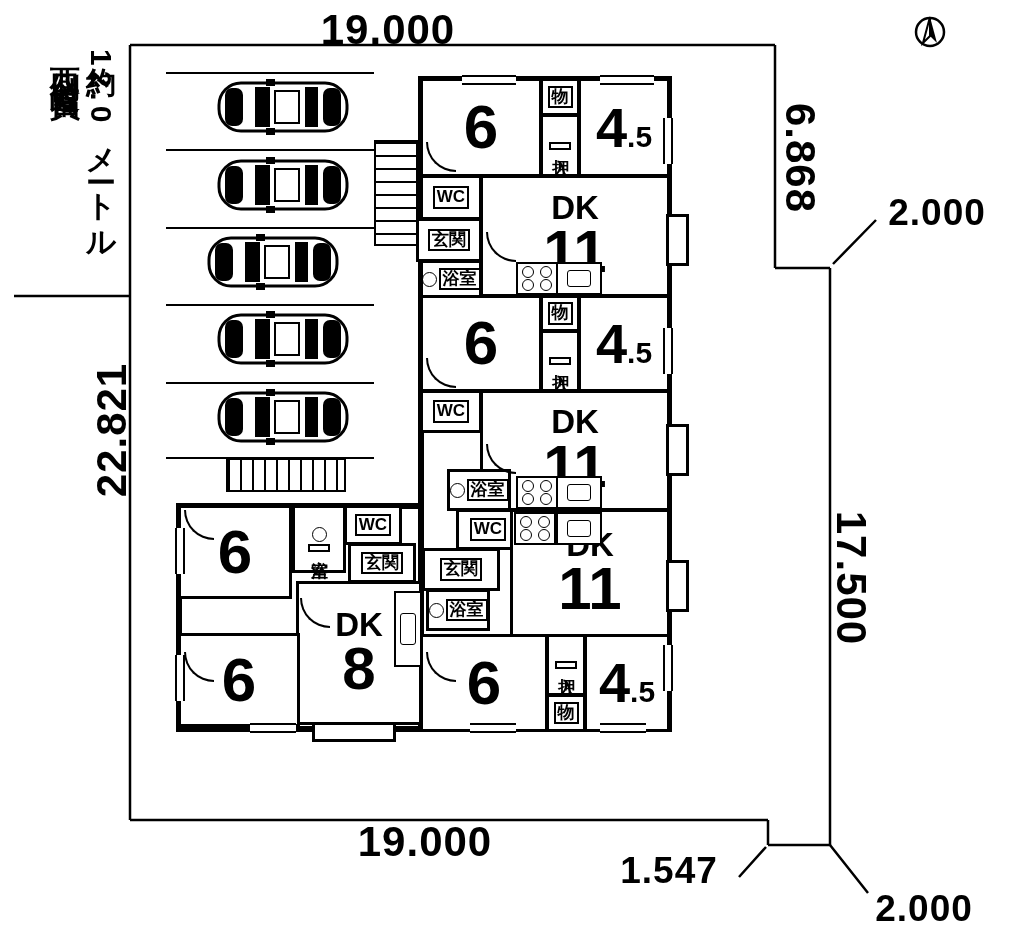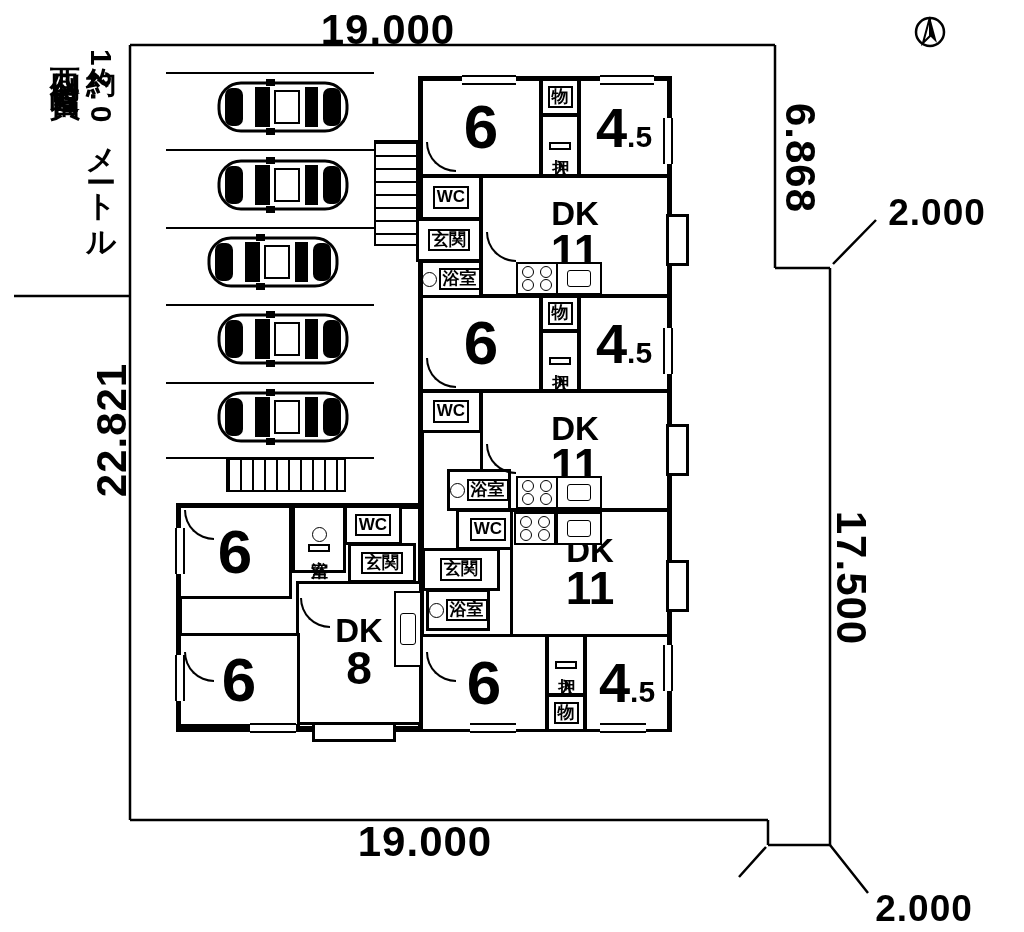--- a/index.html
+++ b/index.html
@@ -8,21 +8,21 @@
   .abs{position:absolute}
   svg.overlay{position:absolute;left:0;top:0}
   .wing{position:absolute;border:6px solid #000;background:#fff;box-sizing:border-box}
   .room{position:absolute;border:3px solid #000;background:#fff;box-sizing:border-box;
         display:flex;align-items:center;justify-content:center}
   .num{font-weight:700;line-height:.95}
   .n64{font-size:62px}
   .n58{font-size:56px}
   .n32{font-size:30px}
   .n34{font-size:33px}
-  .n60{font-size:46px}
+  .n60{font-size:60px}
   .dkcol{flex-direction:column}
   .tag{border:2px solid #000;background:#fff;font-weight:700;font-size:17px;line-height:1.1;
        padding:0 2px;white-space:nowrap}
   .tag.v{writing-mode:vertical-rl;text-orientation:upright;padding:2px 0}
   .dim{position:absolute;font-weight:700;font-size:42px;white-space:nowrap;letter-spacing:1px}
   .dim.sm{font-size:37px}
   .road{position:absolute;writing-mode:vertical-rl;text-orientation:mixed;font-weight:700;
         font-size:30px;letter-spacing:5px;white-space:nowrap}
   .win-h{position:absolute;background:#fff;border-top:2px solid #000;border-bottom:2px solid #000;box-sizing:border-box}
   .win-v{position:absolute;background:#fff;border-left:2px solid #000;border-right:2px solid #000;box-sizing:border-box}
@@ -254,20 +254,21 @@
   <div class="arc" style="left:184px;top:510px"></div>
   <div class="arc" style="left:184px;top:652px"></div>
   <div class="arc" style="left:300px;top:598px"></div>
 
   <div class="dim" style="left:388px;top:6px;transform:translateX(-50%)">19.000</div>
   <div class="dim" style="left:425px;top:818px;transform:translateX(-50%)">19.000</div>
   <div class="dim" style="left:800px;top:158px;transform:translate(-50%,-50%) rotate(90deg)">6.868</div>
   <div class="dim" style="left:851px;top:578px;transform:translate(-50%,-50%) rotate(90deg)">17.500</div>
   <div class="dim" style="left:112px;top:430px;transform:translate(-50%,-50%) rotate(-90deg)">22.821</div>
   <div class="dim sm" style="left:937px;top:213px;transform:translate(-50%,-50%)">2.000</div>
+  <div class="dim sm" style="left:669px;top:871px;transform:translate(-50%,-50%)">1.547</div>
   <div class="dim sm" style="left:924px;top:909px;transform:translate(-50%,-50%)">2.000</div>
 
   <div class="road" style="left:44px;top:44px">西側公道幅員</div>
   <div class="road" style="left:80px;top:44px">約12.0メートル</div>
 
   <svg class="abs" style="left:908px;top:10px" width="44" height="44">
     <circle cx="22" cy="22" r="14" fill="none" stroke="#000" stroke-width="2.5"></circle>
     <polygon points="22,7 29,33 22,26" fill="#000"></polygon>
     <polygon points="22,7 15,33 22,26" fill="#fff" stroke="#000" stroke-width="2"></polygon>
   </svg>

